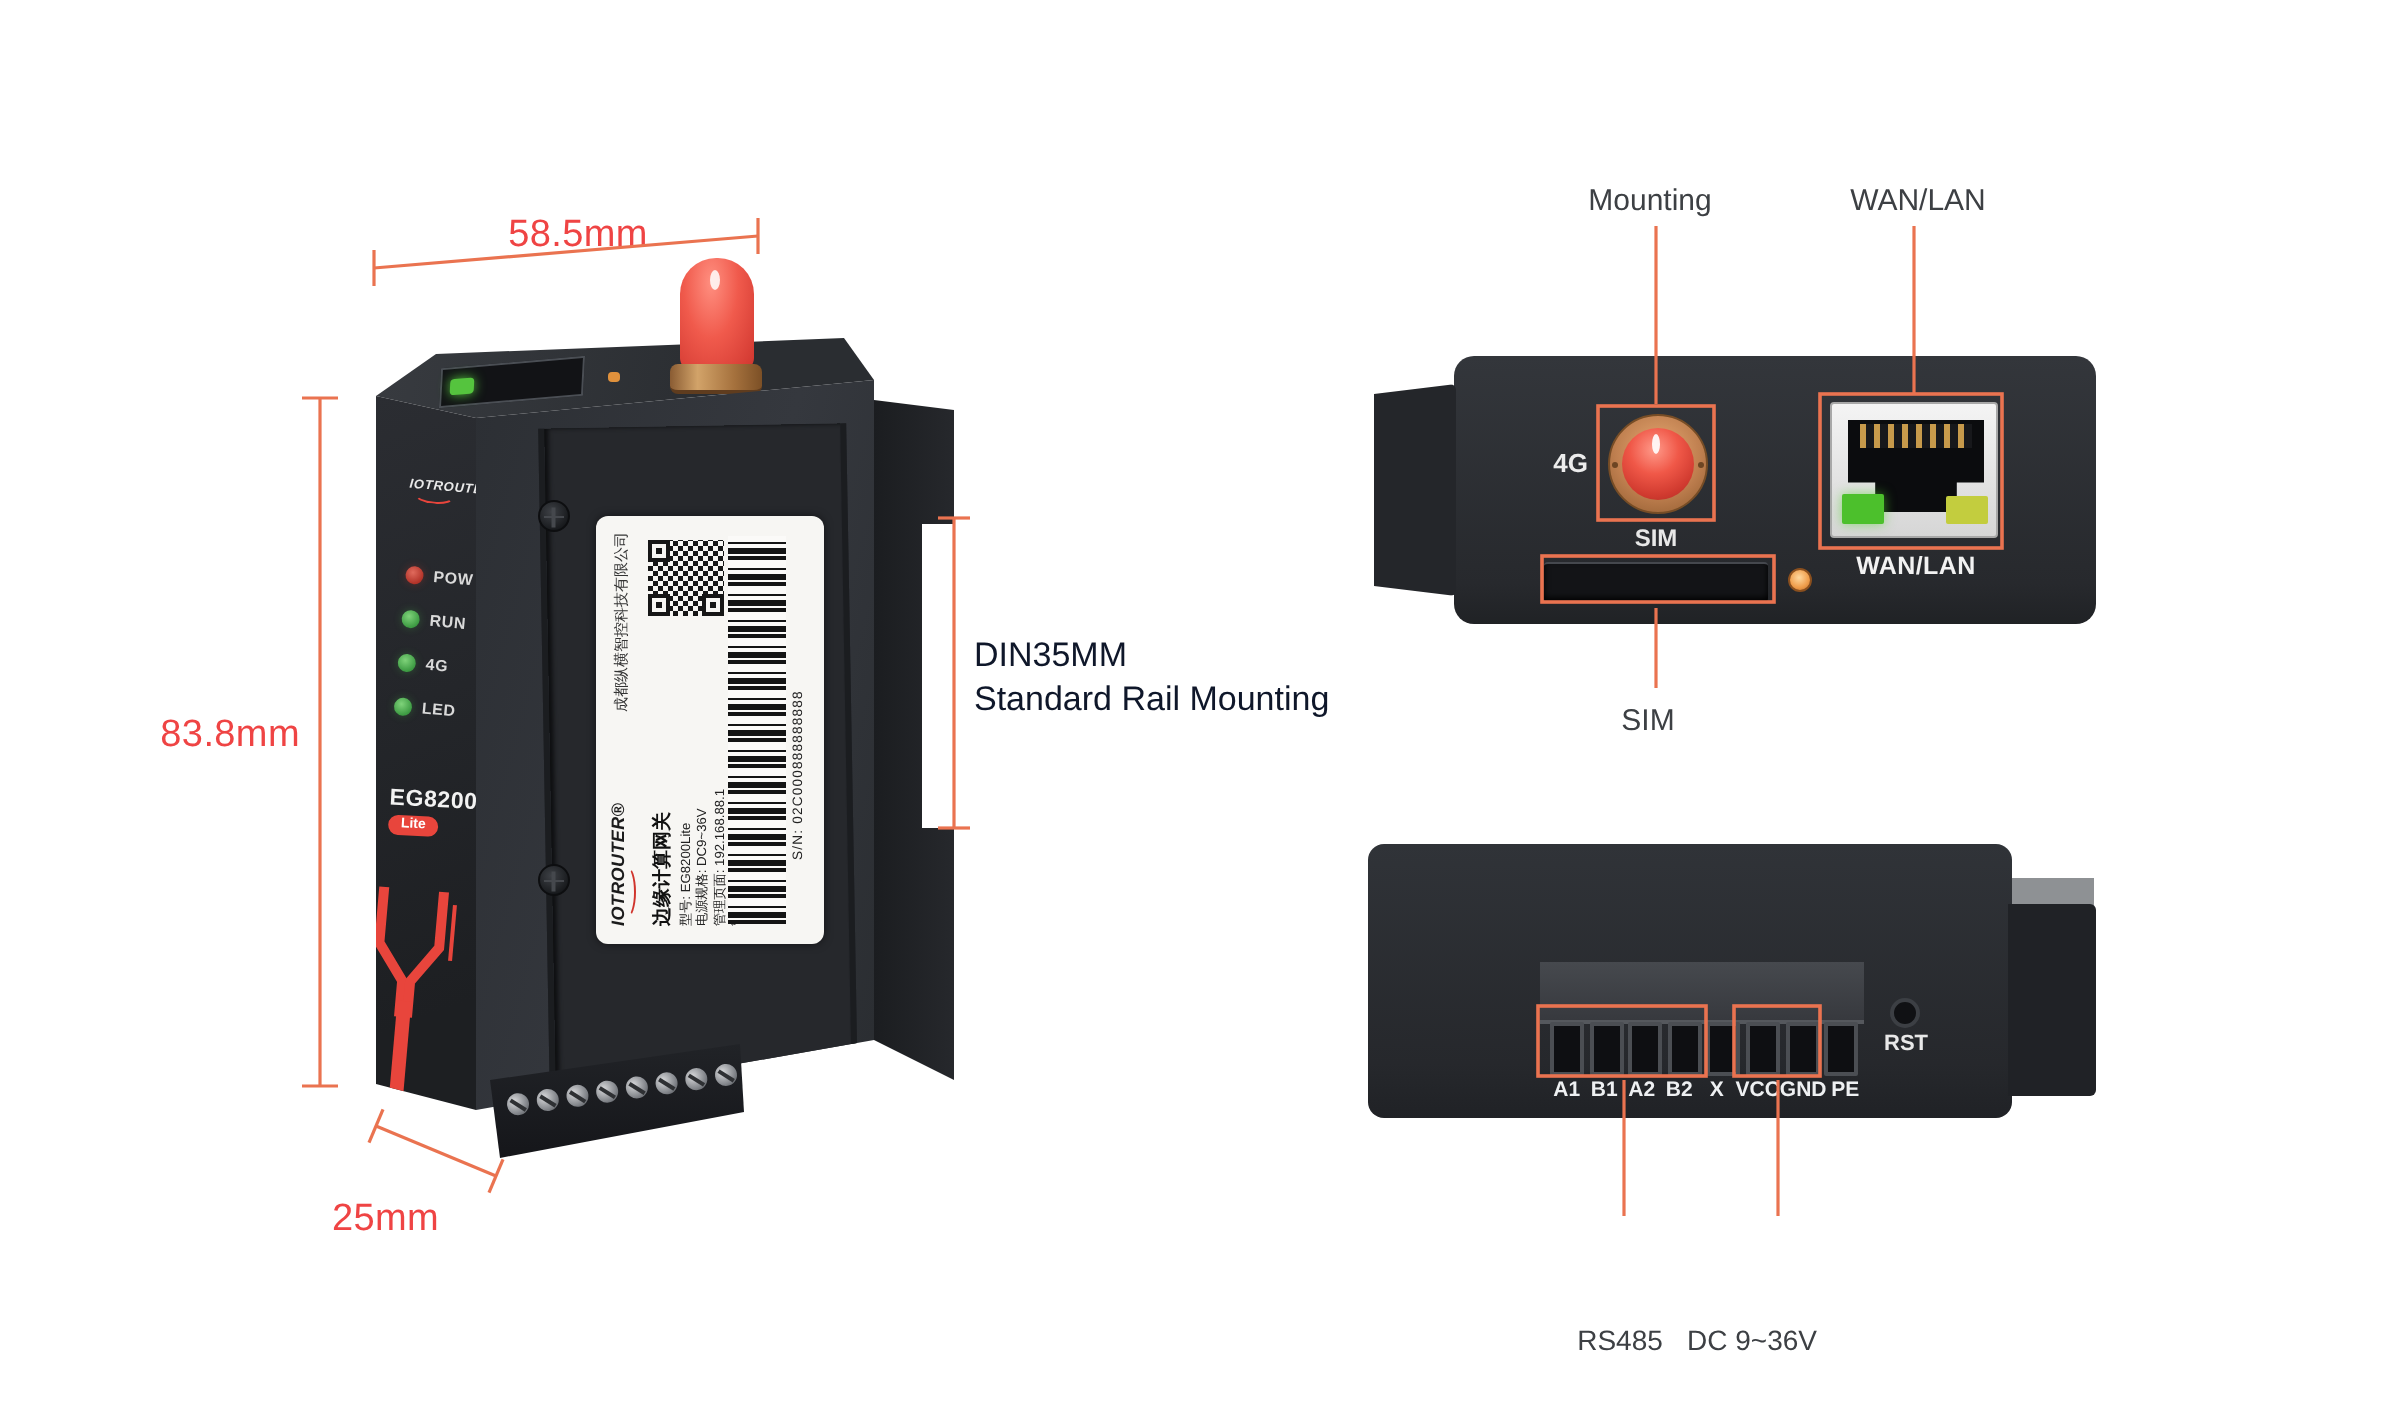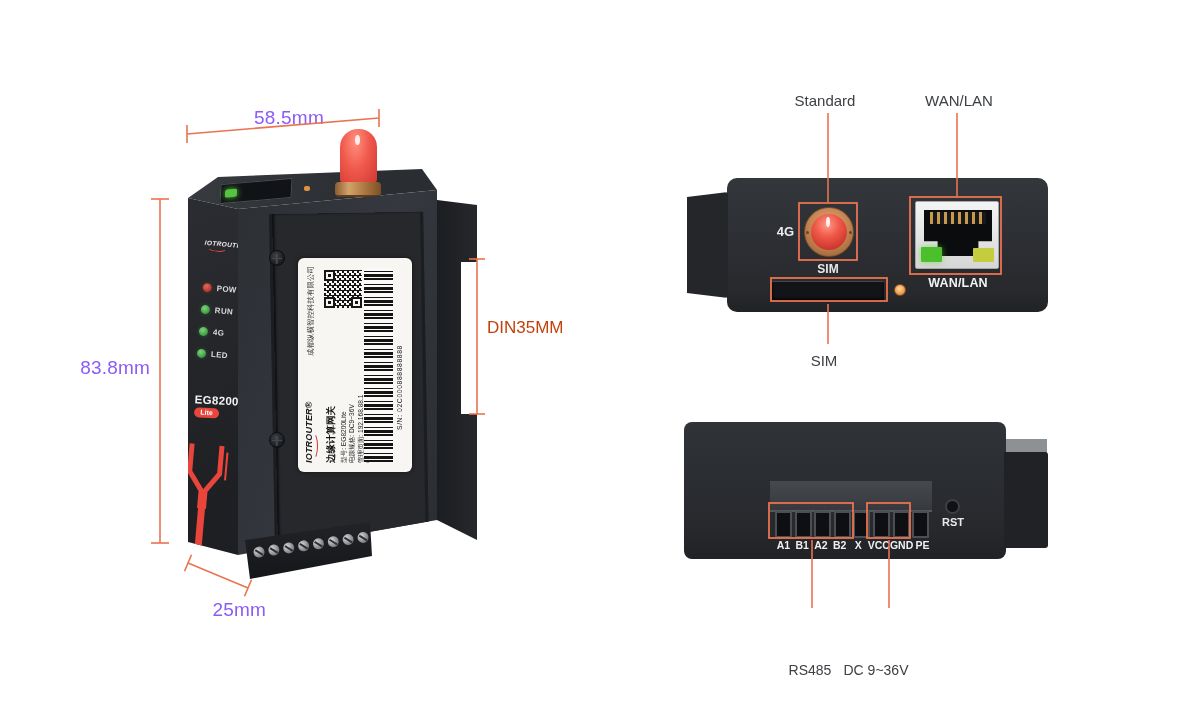--- a/index.html
+++ b/index.html
@@ -1,24 +1,24 @@
 <!DOCTYPE html>
 <html><head>
 <meta charset="utf-8">
 <style>
   * { margin:0; padding:0; box-sizing:border-box; }
   html,body { width:1200px; height:710px; background:#ffffff; overflow:hidden;
               font-family:"Liberation Sans", sans-serif; }
   #stage { position:relative; width:1200px; height:710px; background:#fff; }
 
   
-  .dim-label { position:absolute; color:#8b5cf6; font-size:19px; letter-spacing:.2px; }
+  .dim-label { position:absolute; color:#ef4444; font-size:19px; letter-spacing:.2px; }
   .callout   { position:absolute; color:#3d4044; font-size:15px; text-align:center; }
   .callout-lg{ position:absolute; color:#3d4044; font-size:14px; text-align:center;margin-top:48px; }
-  .din-note  { position:absolute; left:487px; top:317px; color:#c2410c; font-size:17px; line-height:1.3; }
+  .din-note  { position:absolute; left:487px; top:317px; color:#0f172a; font-size:17px; line-height:1.3; }
 
   
   #view-iso { position:absolute; left:170px; top:125px; width:312px; height:482px; }
 
   .iso-top { position:absolute; left:14px; top:40px; width:258px; height:48px;
     background:linear-gradient(100deg,#383b40,#2a2d31 70%);
     clip-path:polygon(4px 33px,34px 12px,238px 4px,253px 25px,54px 44px); }
   .iso-rj45top { position:absolute; left:50px; top:56px; width:72px; height:20px;
     background:#121316; border:1px solid #4a4e54; transform:skew(-3deg,-5deg); }
   .iso-rj45top .glow { position:absolute; left:4px; top:5px; width:12px; height:8px;
@@ -251,27 +251,28 @@
         <span class="tscrew"></span>
         <span class="tscrew"></span>
         <span class="tscrew"></span>
         <span class="tscrew"></span>
       </div>
     </div>
   </div>
 
   <div class="dim-label" style="left:239px; top:107px; width:100px; text-align:center;">58.5mm</div>
   <div class="dim-label" style="left:50px; top:357px; width:100px; text-align:right;">83.8mm</div>
-  <div class="dim-label" style="left:166px; top:599px; width:100px; text-align:right;">25mm</div>
+  <div class="dim-label" style="left:166px; top:599px; width:100px; text-align:left;">25mm</div>
   <div class="din-note">
     <div>DIN35MM</div>
+    <div>Standard Rail Mounting</div>
   </div>
 
   <div id="view-front">
-    <div class="callout" style="left:115px; top:7px; width:100px;">Standard</div>
+    <div class="callout" style="left:115px; top:7px; width:100px;">Mounting</div>
     <div class="callout" style="left:249px; top:7px; width:100px;">WAN/LAN</div>
 
     <div class="fv-body"></div>
     <div class="fv-block"></div>
 
     <div class="fv-4g">4G</div>
     <div class="ant-ring">
       <i class="l"></i>
       <i class="r"></i>
     </div>

